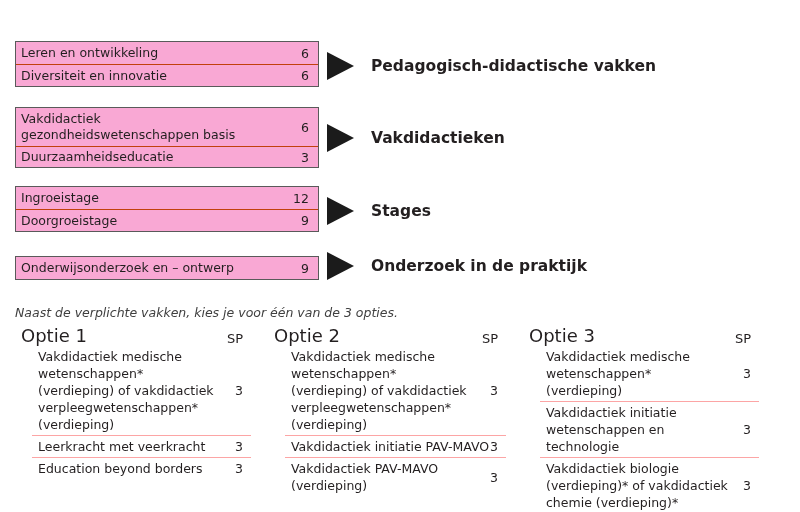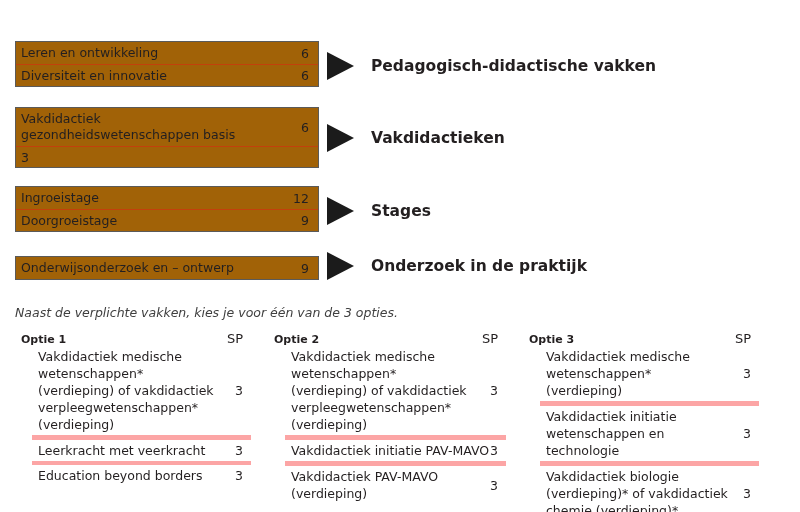--- a/index.html
+++ b/index.html
@@ -1,35 +1,35 @@
 <!DOCTYPE html>
 <html><head>
 <meta charset="utf-8">
 <style>
   html, body { margin:0; padding:0; background:#ffffff; }
   body { width:800px; height:512px; position:relative; overflow:hidden;
          font-family:"DejaVu Sans", sans-serif; color:#231f20; }
   .hdr { position:absolute; top:17px; font-size:13.5px; letter-spacing:0.1px;margin-top:43px; }
-  .box { position:absolute; left:15px; width:302px; border:1px solid #5a5a5a; background:#a16207; }
+  .box { position:absolute; left:15px; width:302px; border:1px solid #5a5a5a; background:#f9a8d4; }
   .row { display:flex; align-items:center; justify-content:space-between;
          font-size:12.5px; padding:0 9px 0 5px; box-sizing:border-box; }
   .row + .row { border-top:1px solid #c2410c; }
   .row .lbl { line-height:16px; }
   .arrow { position:absolute; left:327px; width:0; height:0;
            border-top:14px solid transparent; border-bottom:14px solid transparent;
            border-left:27px solid #1b1b1b; }
   .cat { position:absolute; left:371px; font-size:15.5px; font-weight:bold; }
   .intro { position:absolute; left:15px; top:305px; font-size:12.5px; font-style:italic; color:#404040; }
   .opt { position:absolute; top:330px; }
   .opt .head { display:flex; justify-content:space-between; align-items:flex-end;
                font-size:13px; padding:0 8px 0 6px; height:16px; }
-  .opt .head .t { font-weight:bold; font-size:11px; }
+  .opt .head .t { font-weight:normal; font-size:18px; }
   .opt .orow { display:flex; justify-content:space-between; align-items:center;
                font-size:12.5px; padding:2px 8px 2px 6px; line-height:17px;margin-left:17px; }
-  .opt .orow + .orow { border-top:5px solid #fca5a5; }
+  .opt .orow + .orow { border-top:1px solid #fca5a5; }
 </style>
 </head>
 <body>
 
 <div class="hdr" style="left:15px">VERPLICHTE OPLEIDINGSONDERDELEN</div>
 <div class="hdr" style="left:297px">SP</div>
 
 <div class="box" style="top:41px">
   <div class="row" style="height:22px">
     <span class="lbl">Leren en ontwikkeling</span>
@@ -42,20 +42,21 @@
 </div>
 <div class="arrow" style="top:52px"></div>
 <div class="cat" style="top:57px">Pedagogisch-didactische vakken</div>
 
 <div class="box" style="top:107px">
   <div class="row" style="height:38px">
     <span class="lbl" style="width:250px">Vakdidactiek gezondheidswetenschappen basis</span>
     <span>6</span>
   </div>
   <div class="row" style="height:21px">
+    <span class="lbl">Duurzaamheidseducatie</span>
     <span>3</span>
   </div>
 </div>
 <div class="arrow" style="top:124px"></div>
 <div class="cat" style="top:129px">Vakdidactieken</div>
 
 <div class="box" style="top:186px">
   <div class="row" style="height:22px">
     <span class="lbl">Ingroeistage</span>
     <span>12</span>
@@ -85,21 +86,21 @@
     <span>SP</span>
   </div>
   <div class="orow">
     <span style="width:180px">Vakdidactiek medische wetenschappen* (verdieping) of vakdidactiek verpleegwetenschappen* (verdieping)</span>
     <span>3</span>
   </div>
   <div class="orow">
     <span>Leerkracht met veerkracht</span>
     <span>3</span>
   </div>
-  <div class="orow" style="border-top:4px solid #fca5a5">
+  <div class="orow" style="border-top:1px solid #fca5a5">
     <span>Education beyond borders</span>
     <span>3</span>
   </div>
 </div>
 
 <div class="opt" style="left:268px;width:238px">
   <div class="head">
     <span class="t">Optie 2</span>
     <span>SP</span>
   </div>

